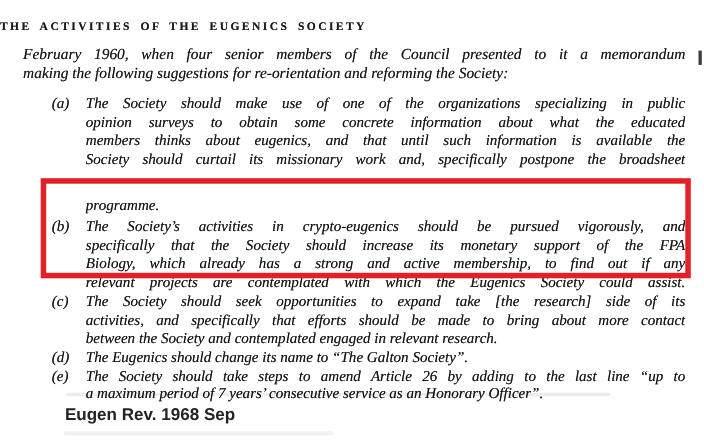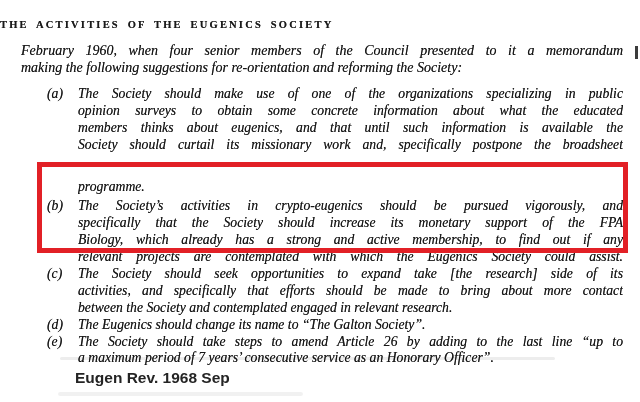--- a/index.html
+++ b/index.html
@@ -58,21 +58,21 @@
     left: 37px; top: 162px;
     width: 591px; height: 91px;
     border: 5px solid #e22026;
     box-sizing: border-box;
     z-index: 5;
     pointer-events: none;
   }
 
   .citation {
     position: absolute;
-    left: 75px; top: 369px;
+    left: 59px; top: 369px;
     font-family: "Liberation Sans", "DejaVu Sans", sans-serif;
     font-weight: 700;
     font-size: 15.5px;
     color: #242424;
   }
 
   .artifact { position: absolute; background: #1a1a1a; }
   .artifact-dash { left: 635px; top: 46px; width: 3px; height: 13px; opacity: .85; }
   .smear {
     position: absolute; background: rgba(0,0,0,0.07); border-radius: 2px;

